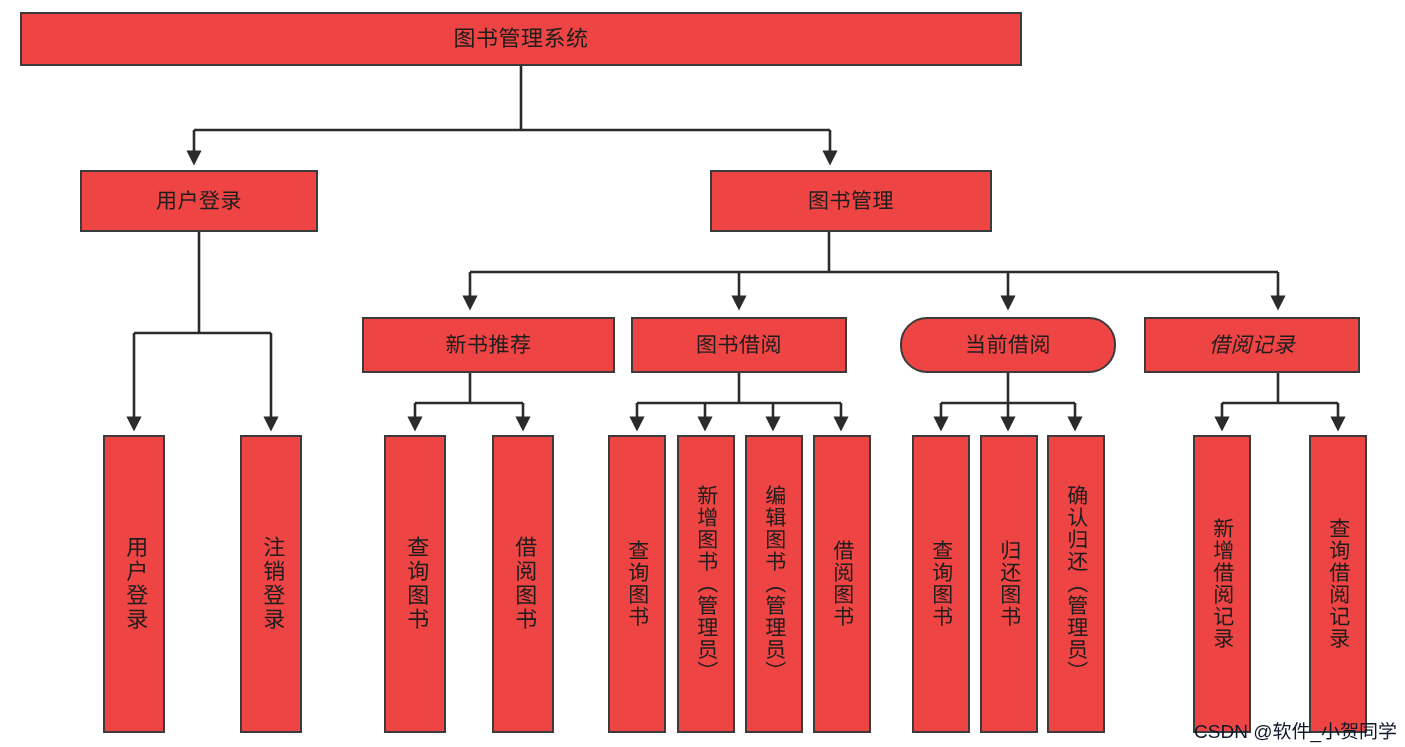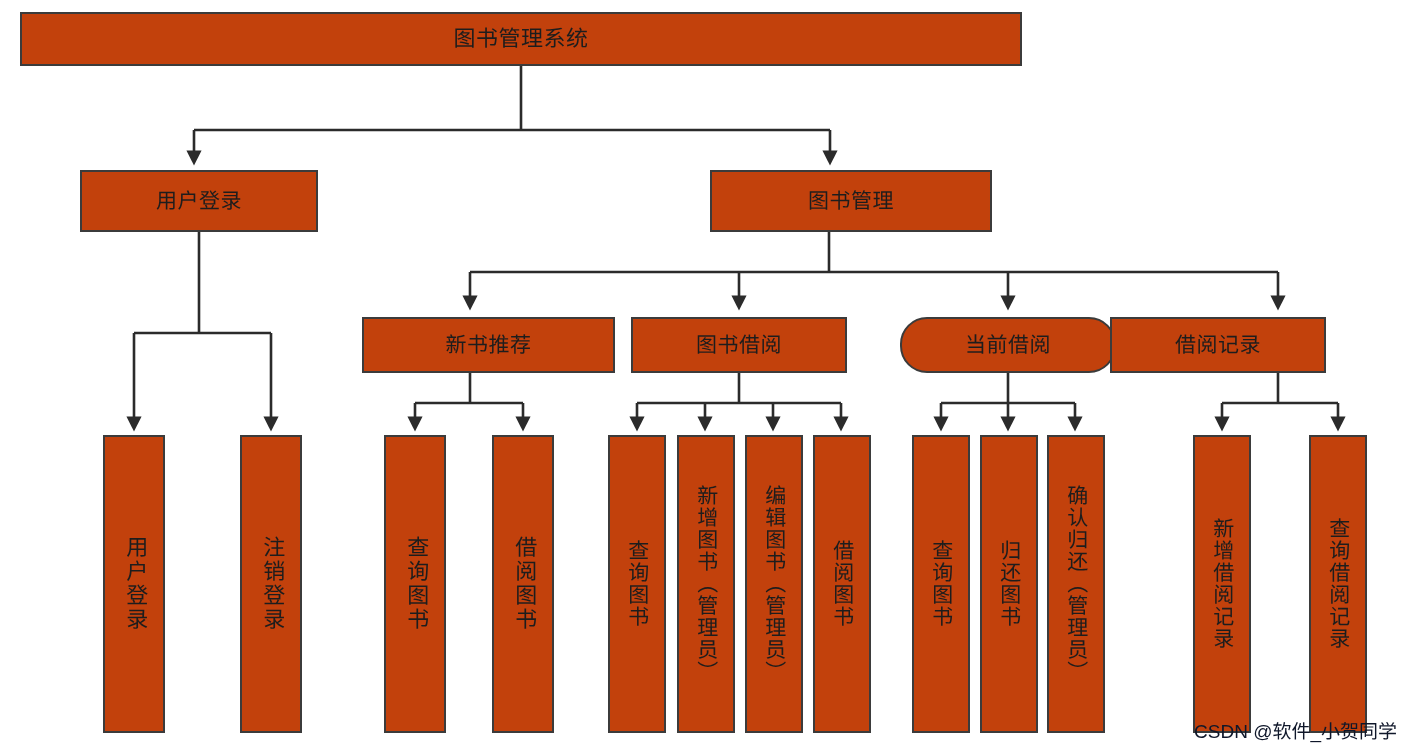--- a/index.html
+++ b/index.html
@@ -22,21 +22,21 @@
     position: absolute;
     left: 0;
     top: 0;
     width: 1405px;
     height: 747px;
     pointer-events: none;
   }
   .node {
     position: absolute;
     box-sizing: border-box;
-    background: #c2410c;
+    background: #ef4444;
     border: 2.5px solid #3b3b3b;
     display: flex;
     align-items: center;
     justify-content: center;
     z-index: 2;
   }
   .node .label {
     color: #1d1d1d;
     line-height: 1.06;
     text-align: center;
@@ -147,21 +147,21 @@
 
   <div class="node horiz" style="left:362px; top:317px; width:253px; height:56px;">
     <span class="label">新书推荐</span>
   </div>
   <div class="node horiz" style="left:631px; top:317px; width:216px; height:56px;">
     <span class="label">图书借阅</span>
   </div>
   <div class="node horiz" style="left:900px; top:317px; width:216px; height:56px;border-radius:27px;">
     <span class="label">当前借阅</span>
   </div>
-  <div class="node horiz" style="left:1110px; top:317px; width:216px; height:56px;">
+  <div class="node horiz" style="left:1144px; top:317px; width:216px; height:56px;font-style:italic;">
     <span class="label">借阅记录</span>
   </div>
 
   <div class="node vert" style="left:103px; top:435px; width:62px; height:298px;">
     <span class="label">用户登录</span>
   </div>
   <div class="node vert" style="left:240px; top:435px; width:62px; height:298px;">
     <span class="label">注销登录</span>
   </div>
 

